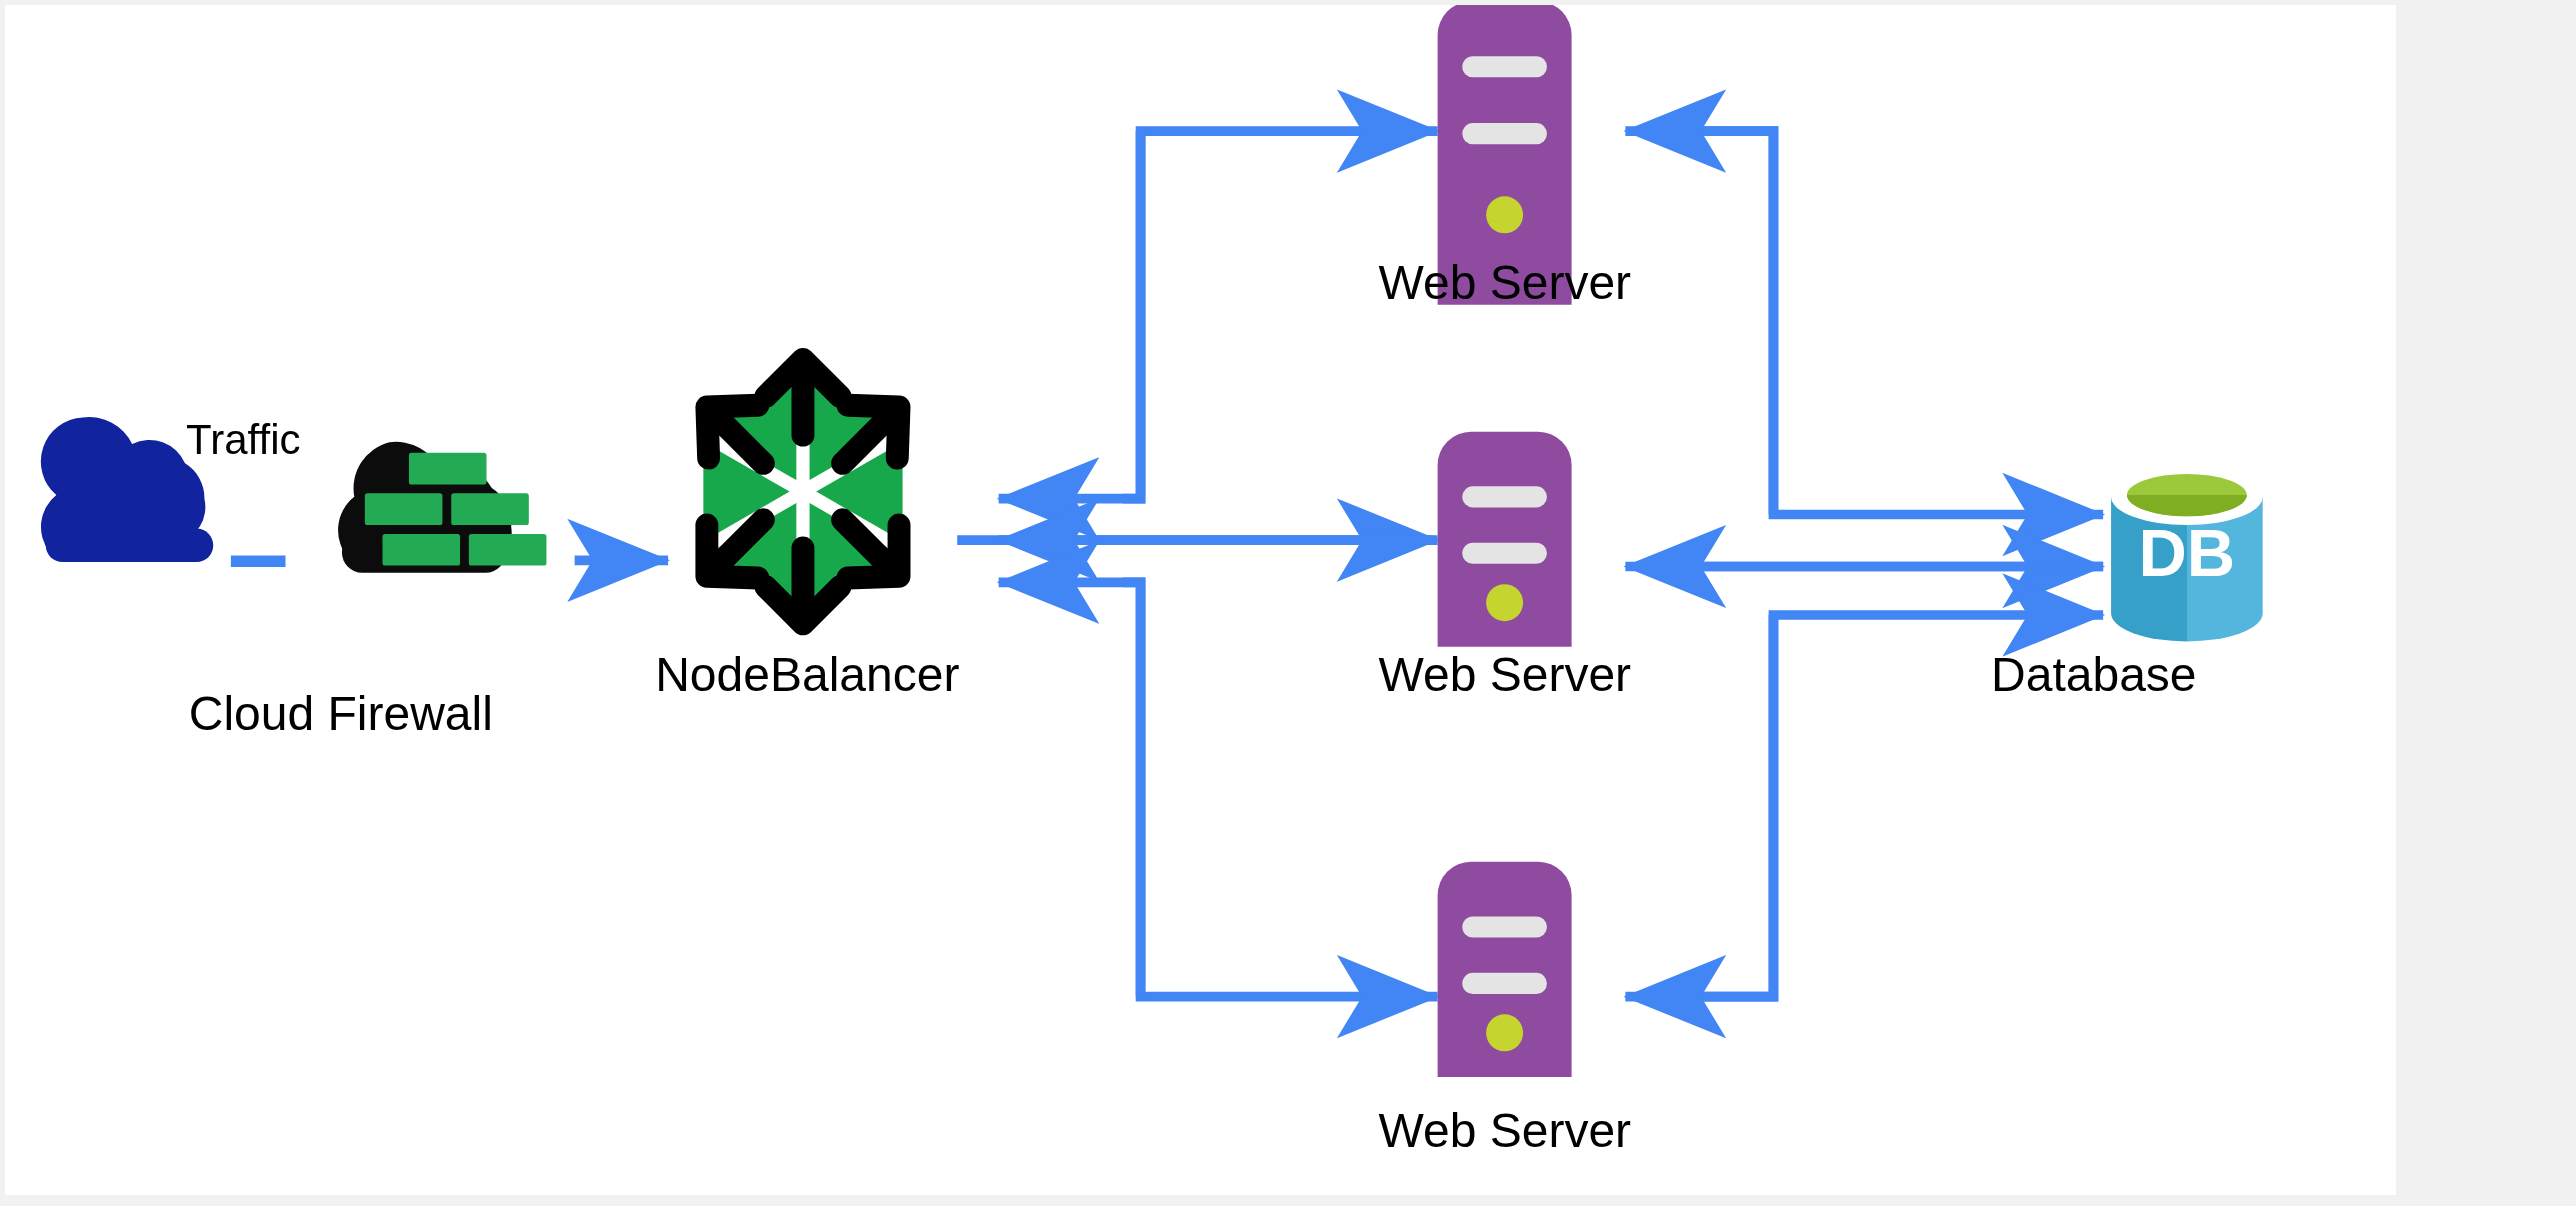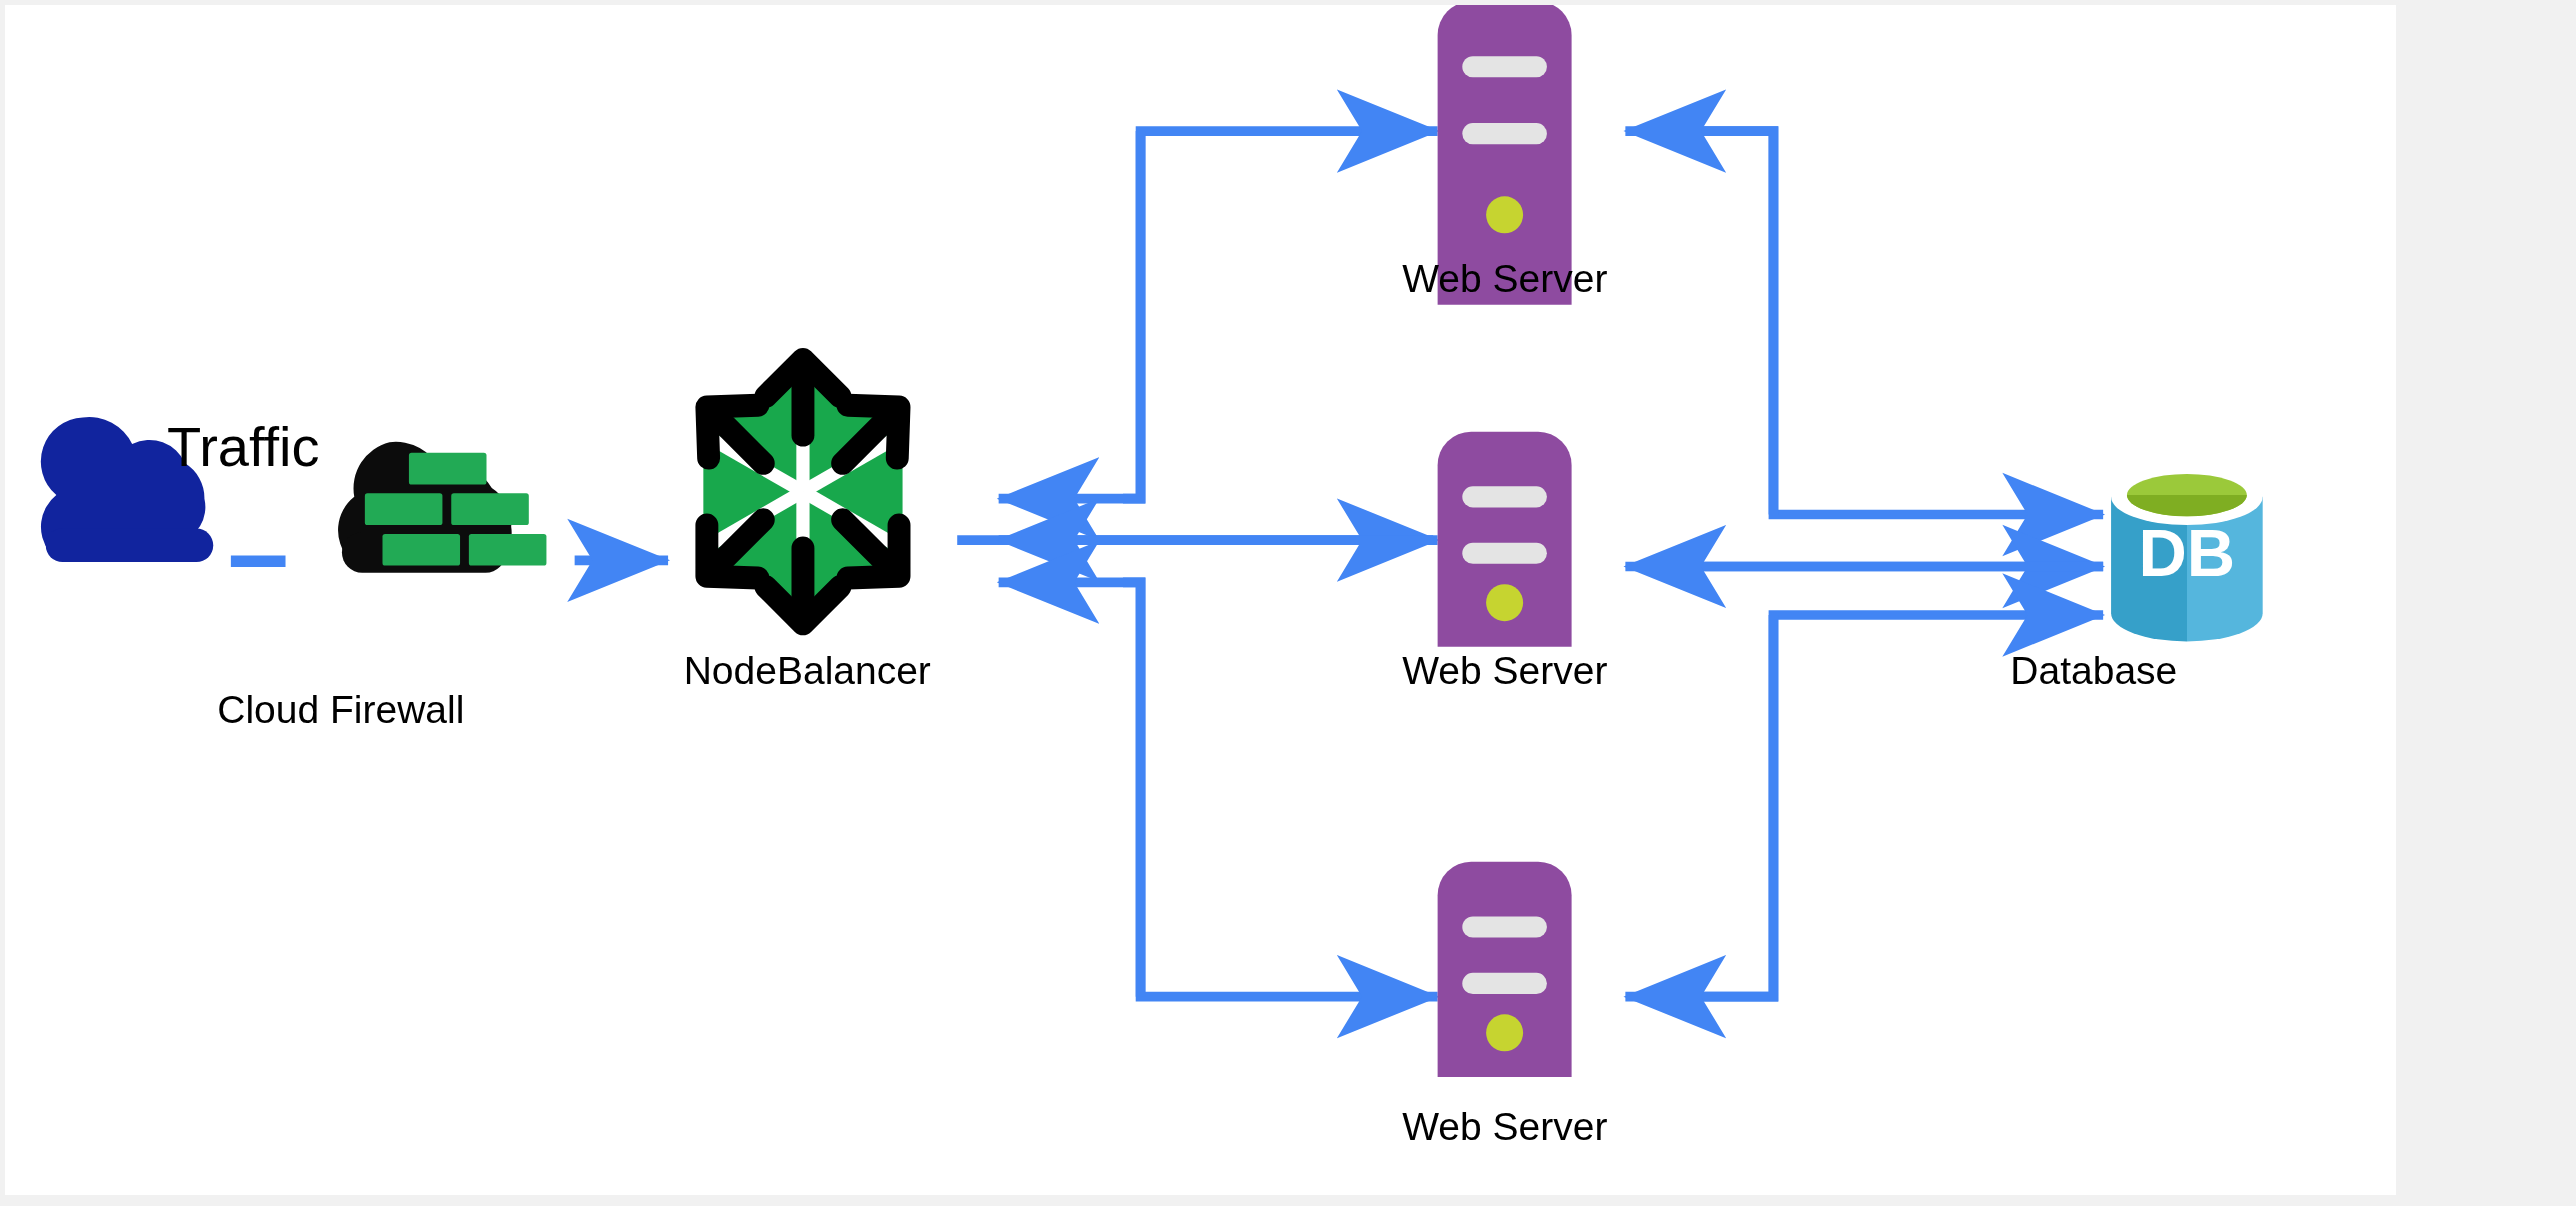--- a/index.html
+++ b/index.html
@@ -30,22 +30,22 @@
     height: 1190px;
   }
   .node-label {
     position: absolute;
     text-align: center;
     color: #000000;
     font-family: "Liberation Sans", sans-serif;
     white-space: nowrap;
     line-height: 1;
   }
-  .label-lg { font-size: 39px; }
-  .label-traffic { font-size: 56px; }
+  .label-lg { font-size: 48px; }
+  .label-traffic { font-size: 42px; }
 </style>
 </head>
 <body>
 
 <div id="canvas">
 
   <svg id="diagram" viewBox="0 0 2712 1350">
 
     <defs>
       <marker id="ah-r" markerWidth="11" markerHeight="9" refX="10.4" refY="4.5" orient="auto" markerUnits="strokeWidth">

